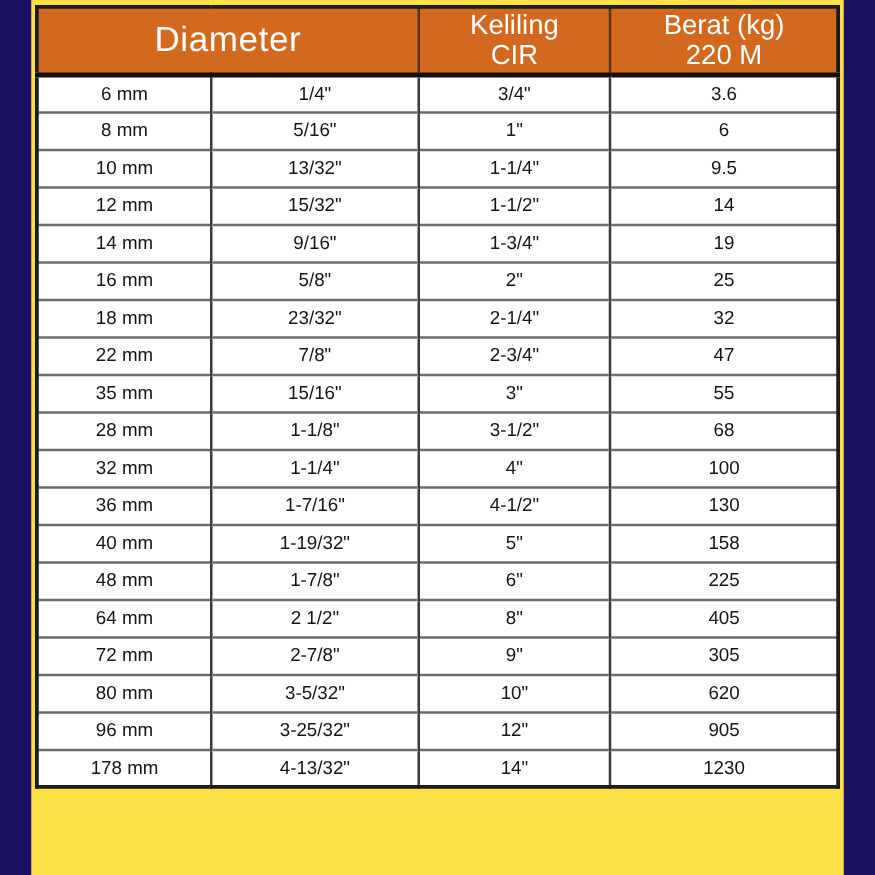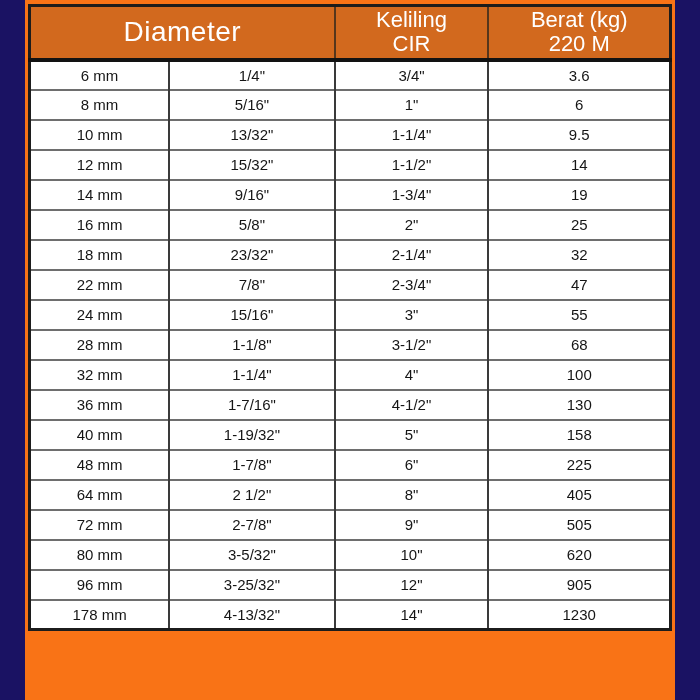--- a/index.html
+++ b/index.html
@@ -11,21 +11,21 @@
     background: #1a1263;
     font-family: "Liberation Sans", sans-serif;
     overflow: hidden;
   }
   .frame {
     position: absolute;
     left: 25px;
     top: 0;
     width: 650px;
     height: 700px;
-    background: #f97316;
+    background: #fde047;
   }
   table.spec {
     position: absolute;
     left: 3px;
     top: 4px;
     width: 644px;
     border-collapse: collapse;
     table-layout: fixed;
     border: 3px solid #1c1c1c;
   }
@@ -126,21 +126,21 @@
           <td>2-1/4"</td>
           <td>32</td>
         </tr>
         <tr>
           <td>22 mm</td>
           <td>7/8"</td>
           <td>2-3/4"</td>
           <td>47</td>
         </tr>
         <tr>
-          <td>24 mm</td>
+          <td>35 mm</td>
           <td>15/16"</td>
           <td>3"</td>
           <td>55</td>
         </tr>
         <tr>
           <td>28 mm</td>
           <td>1-1/8"</td>
           <td>3-1/2"</td>
           <td>68</td>
         </tr>
@@ -171,21 +171,21 @@
         <tr>
           <td>64 mm</td>
           <td>2 1/2"</td>
           <td>8"</td>
           <td>405</td>
         </tr>
         <tr>
           <td>72 mm</td>
           <td>2-7/8"</td>
           <td>9"</td>
-          <td>505</td>
+          <td>305</td>
         </tr>
         <tr>
           <td>80 mm</td>
           <td>3-5/32"</td>
           <td>10"</td>
           <td>620</td>
         </tr>
         <tr>
           <td>96 mm</td>
           <td>3-25/32"</td>

